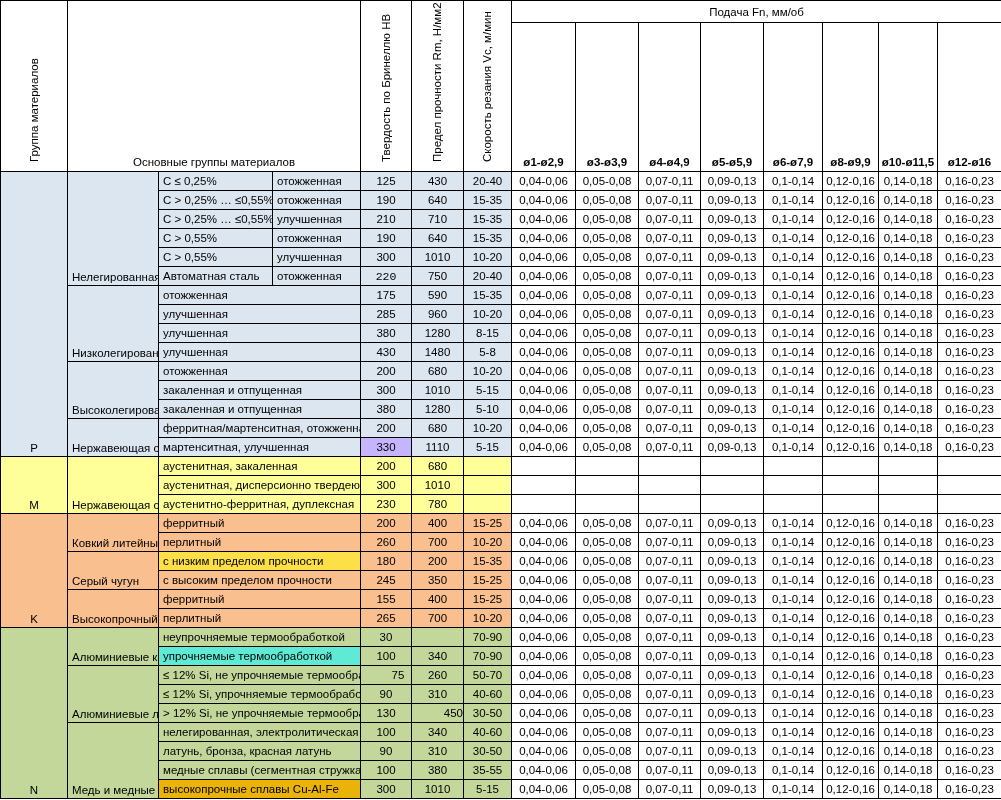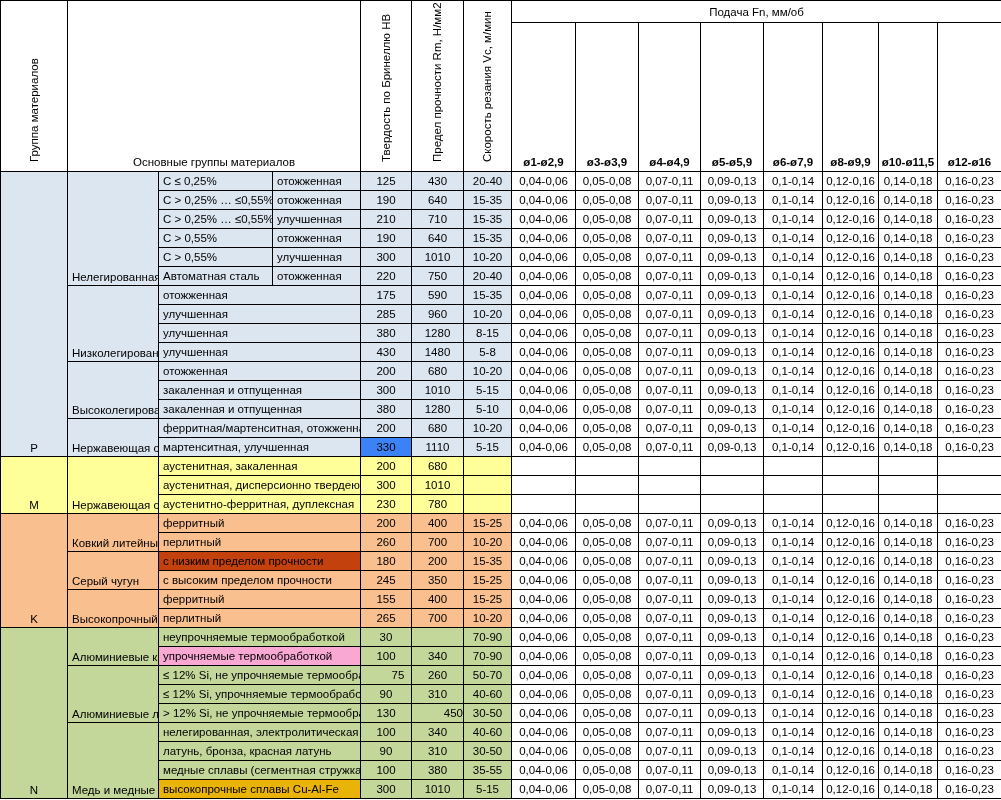--- a/index.html
+++ b/index.html
@@ -165,21 +165,21 @@
         <td class="ctr">0,07-0,11</td>
         <td class="ctr">0,09-0,13</td>
         <td class="ctr">0,1-0,14</td>
         <td class="ctr">0,12-0,16</td>
         <td class="ctr">0,14-0,18</td>
         <td class="ctr">0,16-0,23</td>
       </tr>
       <tr>
         <td class="tl" style="background: rgb(220, 230, 241);">Автоматная сталь</td>
         <td class="tl" style="background: rgb(220, 230, 241);">отожженная</td>
-        <td class="ctr" style="background: rgb(220, 230, 241);">220</td>
+        <td class="ctr" style="background: rgb(220, 230, 241); font-family: Liberation Mono, monospace;">220</td>
         <td class="ctr" style="background: rgb(220, 230, 241);">750</td>
         <td class="ctr" style="background: rgb(220, 230, 241);">20-40</td>
         <td class="ctr">0,04-0,06</td>
         <td class="ctr">0,05-0,08</td>
         <td class="ctr">0,07-0,11</td>
         <td class="ctr">0,09-0,13</td>
         <td class="ctr">0,1-0,14</td>
         <td class="ctr">0,12-0,16</td>
         <td class="ctr">0,14-0,18</td>
         <td class="ctr">0,16-0,23</td>
@@ -294,21 +294,21 @@
         <td class="ctr">0,05-0,08</td>
         <td class="ctr">0,07-0,11</td>
         <td class="ctr">0,09-0,13</td>
         <td class="ctr">0,1-0,14</td>
         <td class="ctr">0,12-0,16</td>
         <td class="ctr">0,14-0,18</td>
         <td class="ctr">0,16-0,23</td>
       </tr>
       <tr>
         <td class="tl" colspan="2" style="background: rgb(220, 230, 241);">мартенситная, улучшенная</td>
-        <td class="ctr" style="background: #3b82f6;">330</td>
+        <td class="ctr" style="background: #c4b5fd;">330</td>
         <td class="ctr" style="background: rgb(220, 230, 241);">1110</td>
         <td class="ctr" style="background: rgb(220, 230, 241);">5-15</td>
         <td class="ctr">0,04-0,06</td>
         <td class="ctr">0,05-0,08</td>
         <td class="ctr">0,07-0,11</td>
         <td class="ctr">0,09-0,13</td>
         <td class="ctr">0,1-0,14</td>
         <td class="ctr">0,12-0,16</td>
         <td class="ctr">0,14-0,18</td>
         <td class="ctr">0,16-0,23</td>
@@ -382,21 +382,21 @@
         <td class="ctr">0,05-0,08</td>
         <td class="ctr">0,07-0,11</td>
         <td class="ctr">0,09-0,13</td>
         <td class="ctr">0,1-0,14</td>
         <td class="ctr">0,12-0,16</td>
         <td class="ctr">0,14-0,18</td>
         <td class="ctr">0,16-0,23</td>
       </tr>
       <tr>
         <td class="family" rowspan="2" style="background: rgb(250, 191, 143);">Серый чугун</td>
-        <td class="tl" colspan="2" style="background: #c2410c;">с низким пределом прочности</td>
+        <td class="tl" colspan="2" style="background: #fde047;">с низким пределом прочности</td>
         <td class="ctr" style="background: rgb(250, 191, 143);">180</td>
         <td class="ctr" style="background: rgb(250, 191, 143);">200</td>
         <td class="ctr" style="background: rgb(250, 191, 143);">15-35</td>
         <td class="ctr">0,04-0,06</td>
         <td class="ctr">0,05-0,08</td>
         <td class="ctr">0,07-0,11</td>
         <td class="ctr">0,09-0,13</td>
         <td class="ctr">0,1-0,14</td>
         <td class="ctr">0,12-0,16</td>
         <td class="ctr">0,14-0,18</td>
@@ -455,21 +455,21 @@
         <td class="ctr">0,04-0,06</td>
         <td class="ctr">0,05-0,08</td>
         <td class="ctr">0,07-0,11</td>
         <td class="ctr">0,09-0,13</td>
         <td class="ctr">0,1-0,14</td>
         <td class="ctr">0,12-0,16</td>
         <td class="ctr">0,14-0,18</td>
         <td class="ctr">0,16-0,23</td>
       </tr>
       <tr>
-        <td class="tl" colspan="2" style="background: #f9a8d4;">упрочняемые термообработкой</td>
+        <td class="tl" colspan="2" style="background: #5eead4;">упрочняемые термообработкой</td>
         <td class="ctr" style="background: rgb(196, 215, 155);">100</td>
         <td class="ctr" style="background: rgb(196, 215, 155);">340</td>
         <td class="ctr" style="background: rgb(196, 215, 155);">70-90</td>
         <td class="ctr">0,04-0,06</td>
         <td class="ctr">0,05-0,08</td>
         <td class="ctr">0,07-0,11</td>
         <td class="ctr">0,09-0,13</td>
         <td class="ctr">0,1-0,14</td>
         <td class="ctr">0,12-0,16</td>
         <td class="ctr">0,14-0,18</td>

